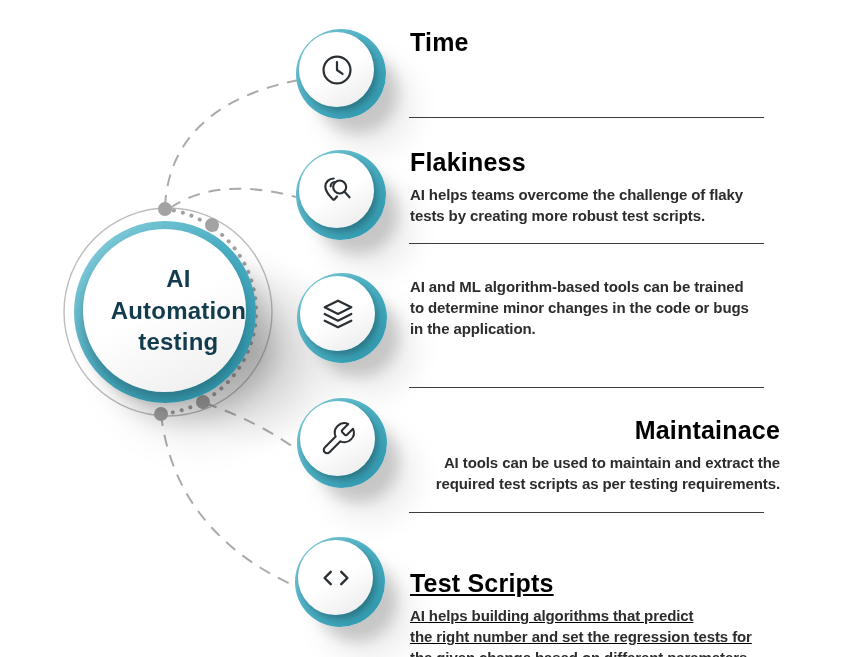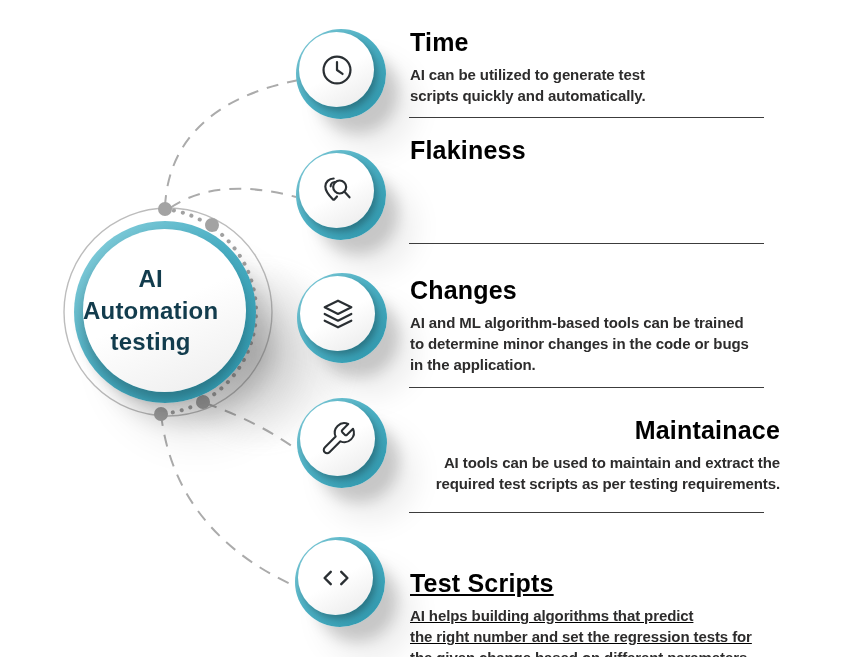--- a/index.html
+++ b/index.html
@@ -25,21 +25,21 @@
   .hub{
     position:absolute;left:74px;top:221px;width:182px;height:182px;border-radius:50%;
     background:linear-gradient(135deg,#8ed2de 0%,#4aafc4 48%,#2b93a9 100%);
     box-shadow:20px 26px 22px -6px rgba(0,0,0,0.16), 34px 40px 40px rgba(0,0,0,0.07);
     z-index:3;
   }
   .hub-inner{
     position:absolute;left:9px;top:8px;width:163px;height:163px;border-radius:50%;
     background:linear-gradient(155deg,#ffffff 48%,#ececec 100%);
     box-shadow:0 8px 12px rgba(0,0,0,0.25);
-    display:flex;align-items:center;justify-content:flex-start;text-align:center;
+    display:flex;align-items:center;justify-content:flex-end;text-align:center;
   }
   .hub-label{
     white-space:pre-line;font-size:24px;font-weight:700;line-height:1.32;
     color:#123c4d;letter-spacing:.2px;
   }
 
   
   .badge{
     position:absolute;width:90px;height:90px;border-radius:50%;z-index:3;
     background:linear-gradient(135deg,#86cedb 0%,#4db1c5 45%,#2b93a9 100%);
@@ -144,32 +144,31 @@
     <div class="badge-inner">
       <svg width="42" height="42" viewBox="0 0 24 24" fill="none" stroke="#2a2f33" stroke-width="1.4" stroke-linecap="round" stroke-linejoin="round">
         <polyline points="9 8.5 5.5 12 9 15.5"></polyline>
         <polyline points="15 8.5 18.5 12 15 15.5"></polyline>
       </svg>
     </div>
   </div>
 
   <div class="section" style="top:28px;">
     <h2>Time</h2>
-    <p>AI can be utilized to generate test
-scripts quickly and automatically.</p>
   </div>
   <div class="divider" style="top:117px;"></div>
 
-  <div class="section" style="top:136px;">
+  <div class="section" style="top:148px;">
     <h2>Flakiness</h2>
+    <p>AI helps teams overcome the challenge of flaky
+tests by creating more robust test scripts.</p>
   </div>
   <div class="divider" style="top:243px;"></div>
 
   <div class="section" style="top:276px;">
-    <h2>Changes</h2>
     <p>AI and ML algorithm-based tools can be trained
 to determine minor changes in the code or bugs
 in the application.</p>
   </div>
   <div class="divider" style="top:387px;"></div>
 
   <div class="section" style="top:416px;text-align:right;">
     <h2>Maintainace</h2>
     <p>AI tools can be used to maintain and extract the
 required test scripts as per testing requirements.</p>

